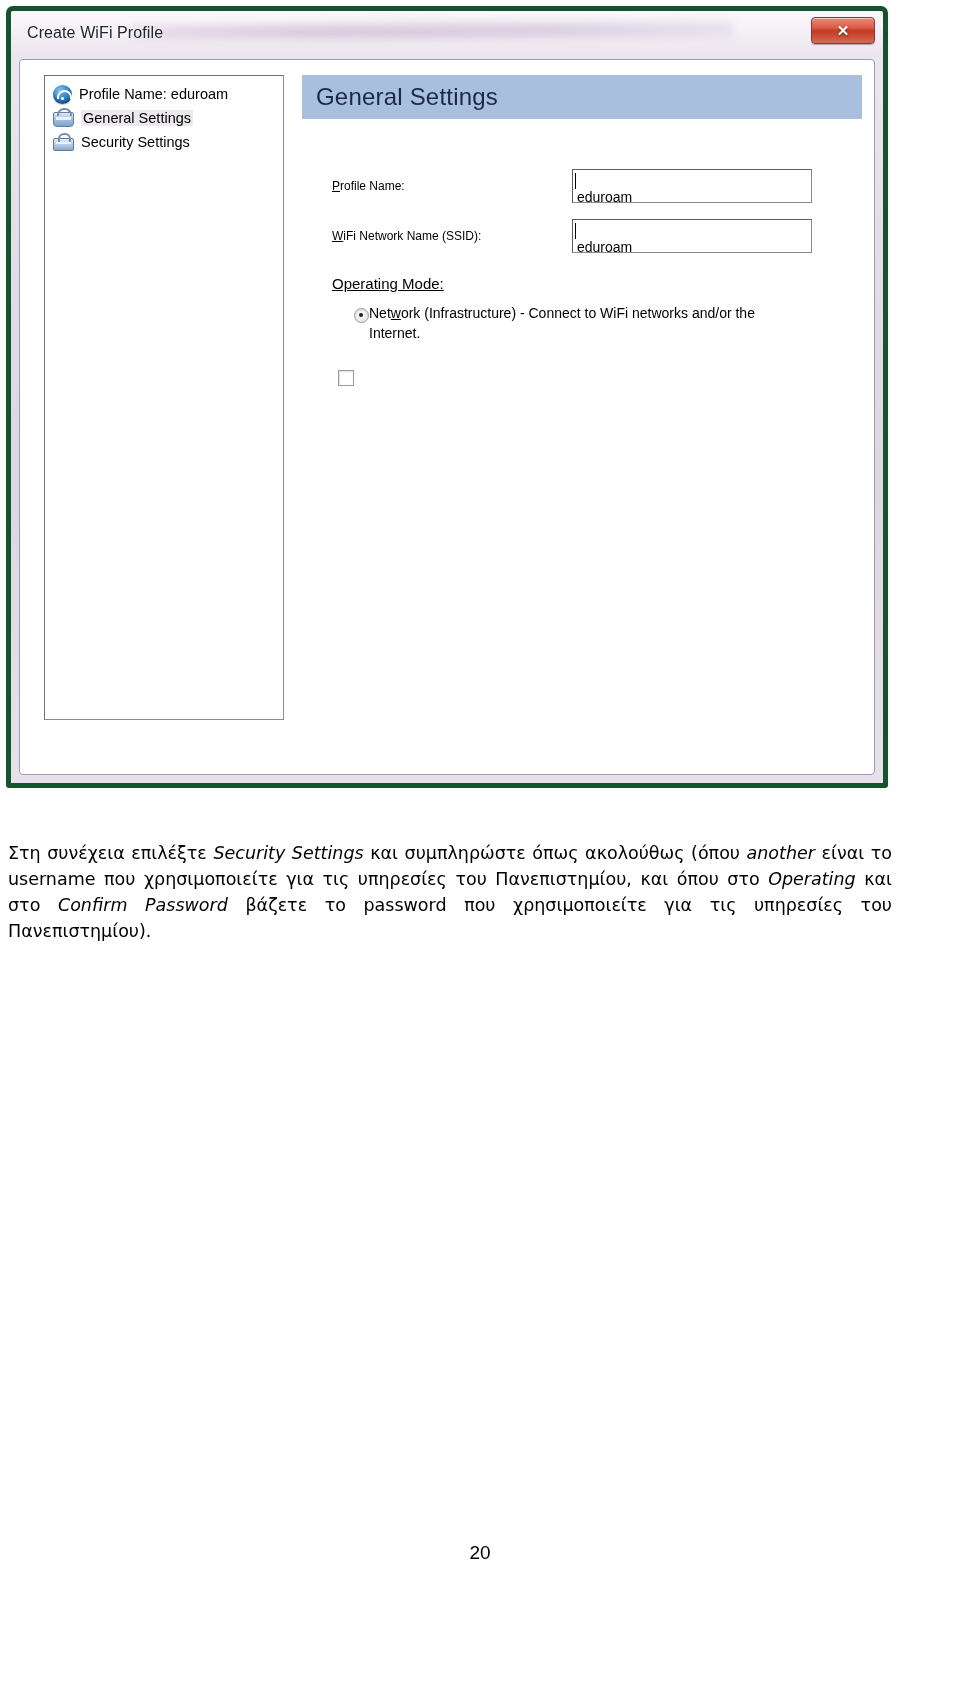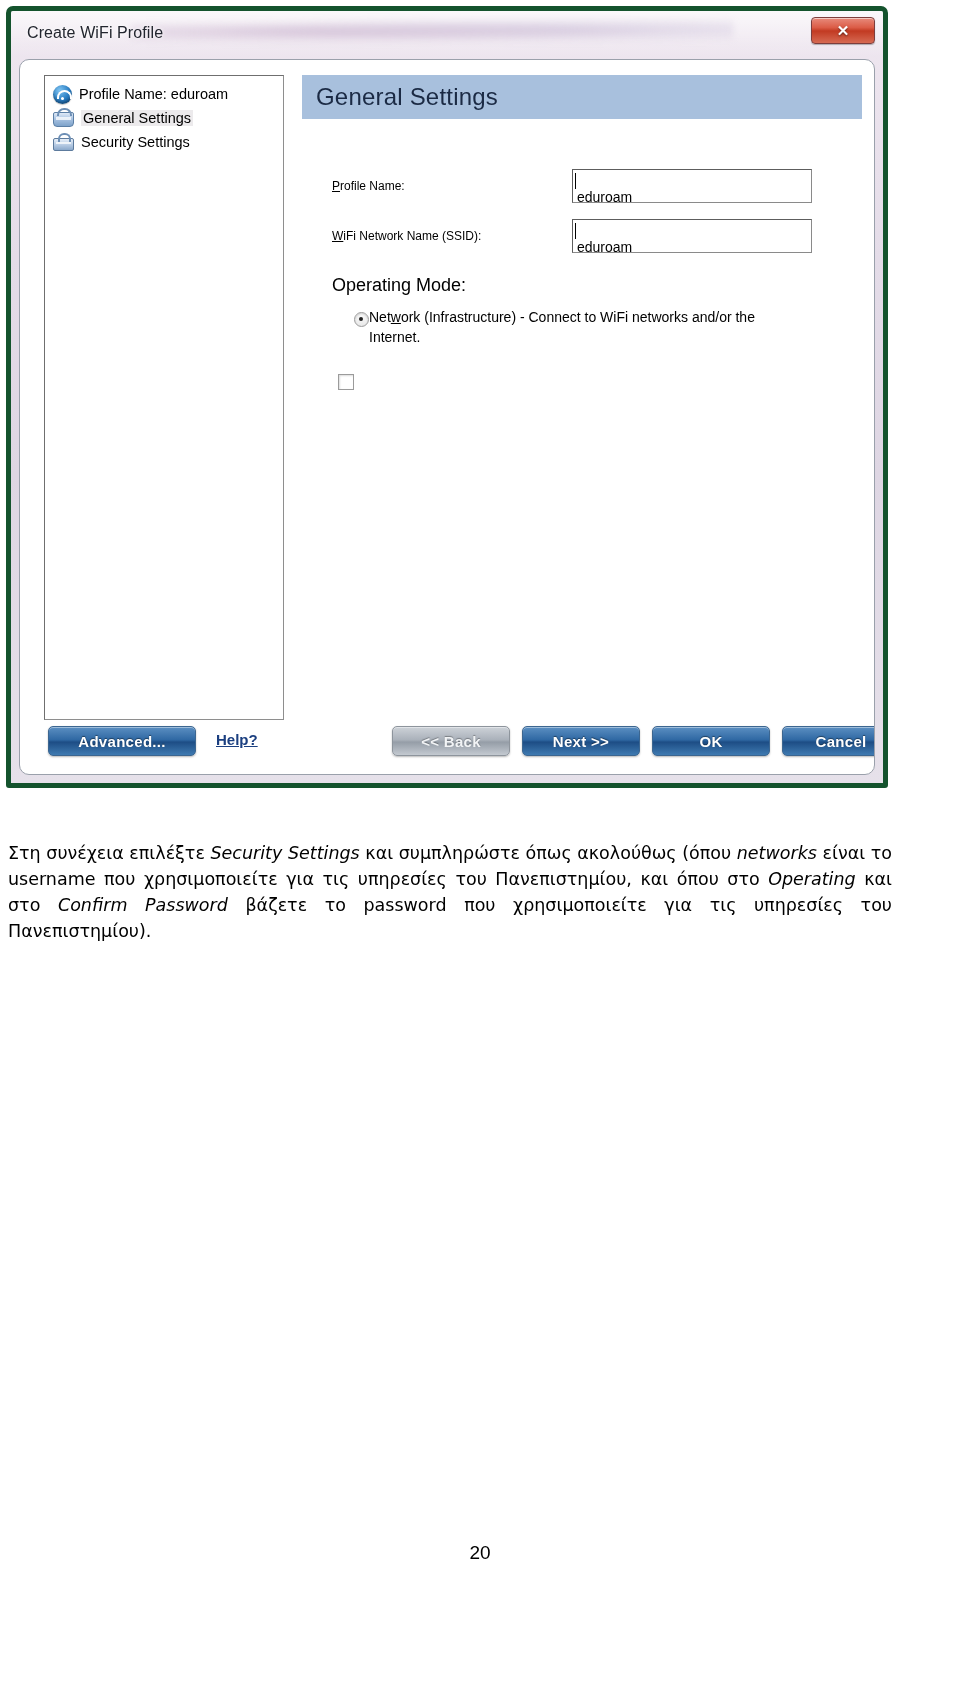--- a/index.html
+++ b/index.html
@@ -97,21 +97,21 @@
 
   
   #client-area {
     position: absolute;
     left: 8px;
     top: 48px;
     right: 8px;
     bottom: 8px;
     background: #ffffff;
     border: 1px solid #9aa0ab;
-    border-radius: 10px;
+    border-radius: 4px;
     overflow: hidden;
   }
 
   
   #tree-panel {
     position: absolute;
     left: 24px;
     top: 15px;
     width: 240px;
     height: 645px;
@@ -276,22 +276,23 @@
     padding-left: 30px;
     width: 470px;
     font-size: 14px;
     line-height: 1.38;
     color: #000;
   }
 
   #operating-mode-label {
     margin-top: 22px;
     padding-left: 30px;
-    font-size: 18px;
-    color: #000;
+    font-size: 15px;
+    color: #000;
+    text-decoration: underline;
   }
 
   .option-row {
     display: flex;
     align-items: flex-start;
     margin-top: 12px;
     padding-left: 52px;
   }
   .option-row .option-text {
     font-size: 14px;
@@ -464,39 +465,21 @@
         <span class="radio checked"></span>
         <span class="option-text"><span>Net</span><u>w</u><span>ork (Infrastructure) - Connect to WiFi networks and/or the Internet.</span></span>
       </div>
 
       <div class="option-row" id="broadcast-row">
         <span class="checkbox"></span>
       </div>
 
     </div>
 
-    <div id="button-bar">
-      <div class="btn" id="btn-advanced">
-          <span>Advanced...</span>
-        </div>
-      <a id="help-link" href="#">Help?</a>
-      <div class="btn disabled" id="btn-back">
-          <span>&lt;&lt; Back</span>
-        </div>
-      <div class="btn" id="btn-next">
-          <span>Next &gt;&gt;</span>
-        </div>
-      <div class="btn" id="btn-ok">
-          <span>OK</span>
-        </div>
-      <div class="btn" id="btn-cancel">
-          <span>Cancel</span>
-        </div>
-    </div>
 
   </div>
 </div>
 
 <div id="doc-text">
-  <p><span>Στη συνέχεια επιλέξτε </span><i>Security Settings</i><span> και συμπληρώστε όπως ακολούθως (όπου </span><i>networks</i><span> είναι το username που χρησιμοποιείτε για τις υπηρεσίες του Πανεπιστημίου, και όπου στο </span><i>Operating</i><span> και στο </span><i>Confirm Password</i><span> βάζετε το password που χρησιμοποιείτε για τις υπηρεσίες του Πανεπιστημίου).</span></p>
+  <p><span>Στη συνέχεια επιλέξτε </span><i>Security Settings</i><span> και συμπληρώστε όπως ακολούθως (όπου </span><i>another</i><span> είναι το username που χρησιμοποιείτε για τις υπηρεσίες του Πανεπιστημίου, και όπου στο </span><i>Operating</i><span> και στο </span><i>Confirm Password</i><span> βάζετε το password που χρησιμοποιείτε για τις υπηρεσίες του Πανεπιστημίου).</span></p>
 </div>
 
 <div id="page-number">20</div>
 
 </body></html>

